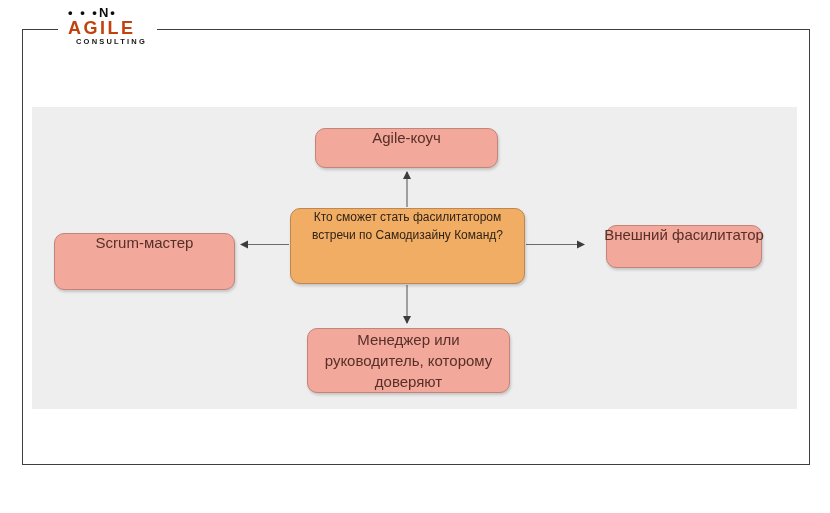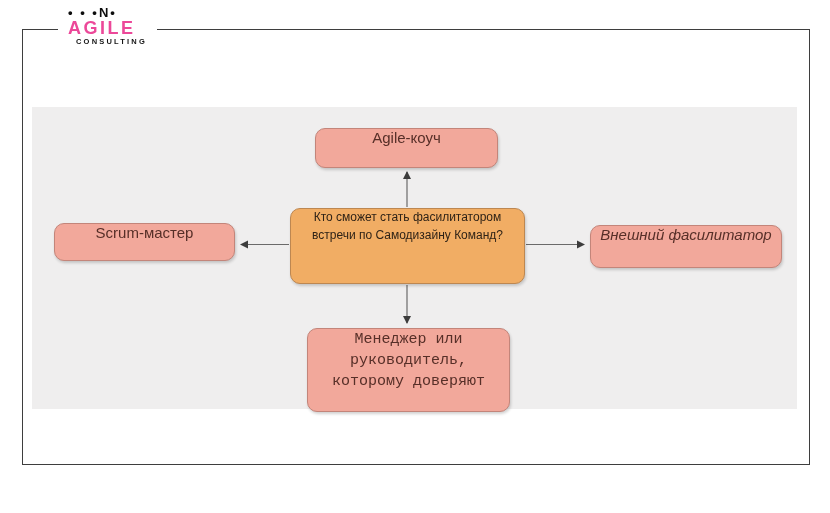--- a/index.html
+++ b/index.html
@@ -20,21 +20,21 @@
   .logo{
     position:absolute;left:58px;top:3px;z-index:3;background:#ffffff;
     padding:3px 10px 2px 10px;text-align:left;color:#0d0d0d;
   }
   .logo-dots{
     font-size:13px;font-weight:900;letter-spacing:2px;line-height:13px;
     color:#0d0d0d;display:block;
   }
   .logo-title{
     display:block;font-size:18px;font-weight:900;letter-spacing:2.5px;
-    line-height:18px;color:#ec4899;
+    line-height:18px;color:#c2410c;
   }
   .logo-subtitle{
     display:block;font-size:7.5px;font-weight:700;letter-spacing:2.2px;
     line-height:10px;color:#151515;margin-left:8px;
   }
   .canvas{
     position:absolute;left:32px;top:107px;width:765px;height:302px;
     background:var(--canvas);z-index:1;
   }
   .arrows{position:absolute;left:0;top:0;width:830px;height:513px;z-index:2;pointer-events:none;}
@@ -45,24 +45,24 @@
   }
   .node-salmon{
     background:var(--node-fill);border:1.5px solid var(--node-border);
     color:var(--node-text);font-size:15px;
   }
   .node-orange{
     background:var(--center-fill);border:1.5px solid var(--center-border);
     color:var(--center-text);font-size:12px;font-weight:400;line-height:1.48;
   }
   .node-top   {left:315px;top:128px;width:183px;height:40px;white-space:nowrap;}
-  .node-left  {left:54px; top:223px;width:181px;height:38px;white-space:nowrap;}
-  .node-right {left:590px;top:225px;width:192px;height:43px;white-space:nowrap;font-style:italic;}
+  .node-left  {left:54px; top:233px;width:181px;height:57px;white-space:nowrap;}
+  .node-right {left:606px;top:225px;width:156px;height:43px;white-space:nowrap;}
   .node-center{left:290px;top:208px;width:235px;height:76px;padding:0 6px;}
-  .node-bottom{left:307px;top:328px;width:203px;height:84px;padding:0 4px;line-height:1.4;font-family:Liberation Mono, monospace;}
+  .node-bottom{left:307px;top:328px;width:203px;height:65px;padding:0 4px;line-height:1.4;}
 </style>
 </head>
 <body>
 
 <div class="logo">
   <span class="logo-dots">• • •N•</span>
   <span class="logo-title">AGILE</span>
   <span class="logo-subtitle">CONSULTING</span>
 </div>
 

